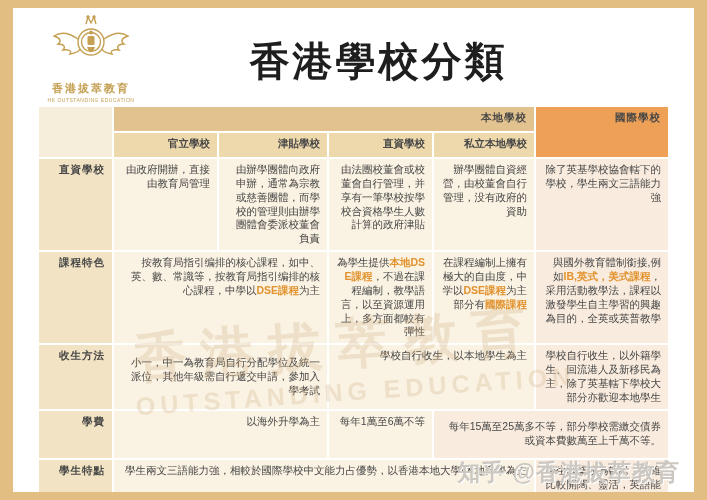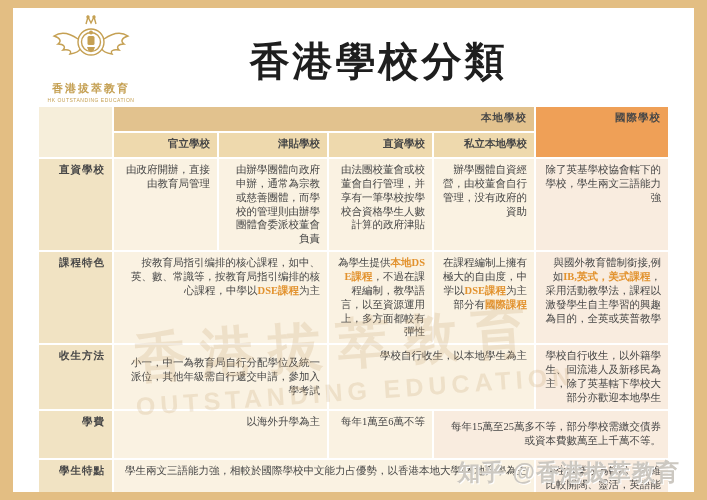--- a/index.html
+++ b/index.html
@@ -19,21 +19,21 @@
     position:absolute;left:24px;top:97px;width:631px;
     border-collapse:separate;border-spacing:2px;table-layout:fixed;
   }
   table.cmp th,table.cmp td{padding:4px 7px;font-size:10.5px;line-height:1.32;color:#474747;
     text-align:right;vertical-align:top;word-break:break-all;}
   th.corner{background:var(--corner_bg,#f6eeda);}
   th.group-local{background:var(--local_header,#e2c28e);font-size:15px;font-weight:bold;color:#343434;text-align:center;vertical-align:middle;letter-spacing:1px;}
   th.intl-head{background:var(--intl_header,#efa057);font-size:14px;font-weight:bold;color:#343434;text-align:center;vertical-align:middle;letter-spacing:1px;margin-left:36px;}
   th.sub{background:var(--sub_header,#eed9ad);font-size:12.5px;font-weight:bold;color:#3a3a3a;text-align:center;vertical-align:middle;}
   th.rowlab{background:var(--label_bg,#f1e3c3);font-size:13px;font-weight:bold;color:#3a3a3a;text-align:center;vertical-align:middle;letter-spacing:1px;}
-  td.cell{background:var(--cell_bg,#faf2e2);font-family:Liberation Serif, serif;}
+  td.cell{background:var(--cell_bg,#faf2e2);}
   td.intl{background:var(--intl_cell_bg,#f9ecdf);}
   td.c{text-align:center;vertical-align:middle;}
   .hl{color:var(--highlight,#e2922e);font-weight:bold;}
   .watermark{position:absolute;top:300px;left:120px;z-index:5;pointer-events:none;
     transform:rotate(-4deg);color:rgba(196,158,108,0.22);text-align:left;}
   .wm-cn{font-size:54px;font-weight:bold;letter-spacing:14px;white-space:nowrap;}
   .wm-en{font-size:25px;font-weight:bold;letter-spacing:5px;margin-top:-4px;white-space:nowrap;}
   .credit{position:absolute;right:14px;bottom:4px;z-index:6;
     font-size:23px;font-weight:bold;color:#ccc8c1;letter-spacing:1px;
     text-shadow:1px 1px 0 #ffffff;}

